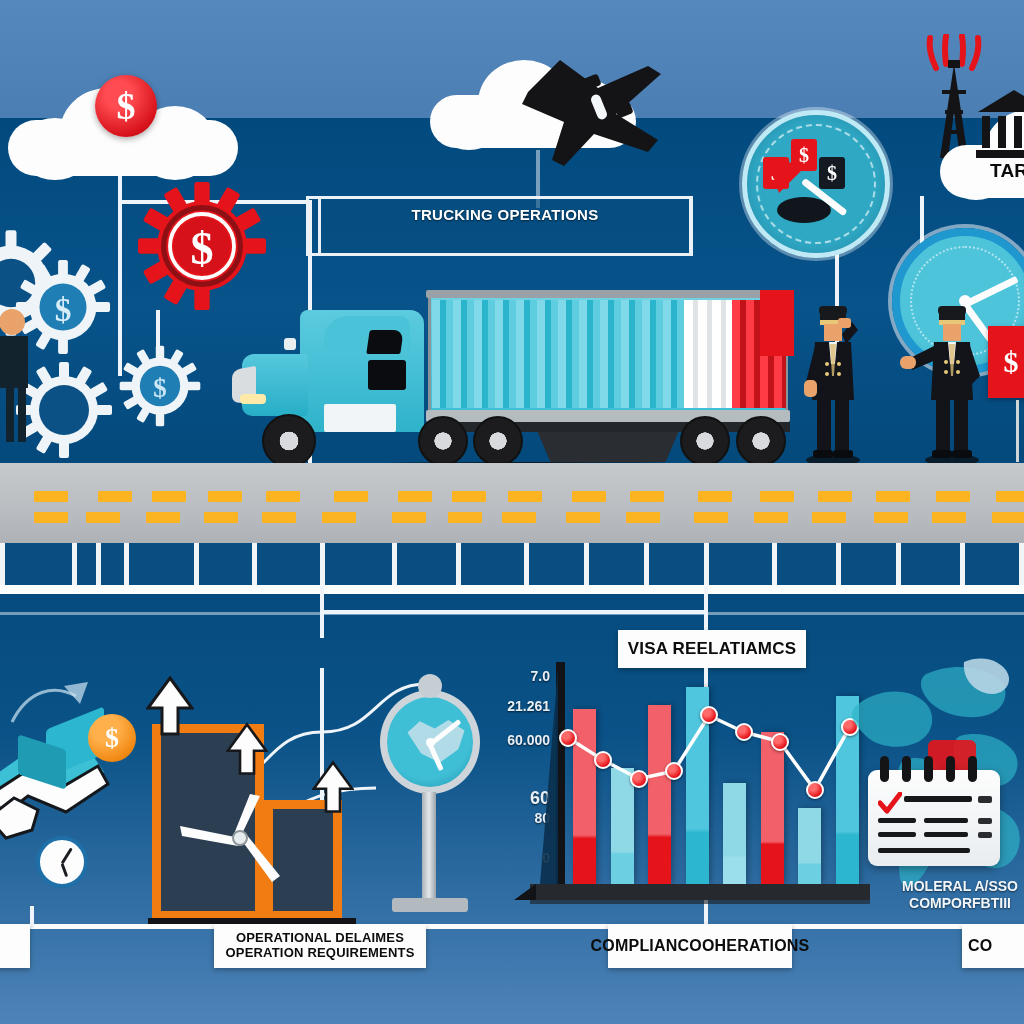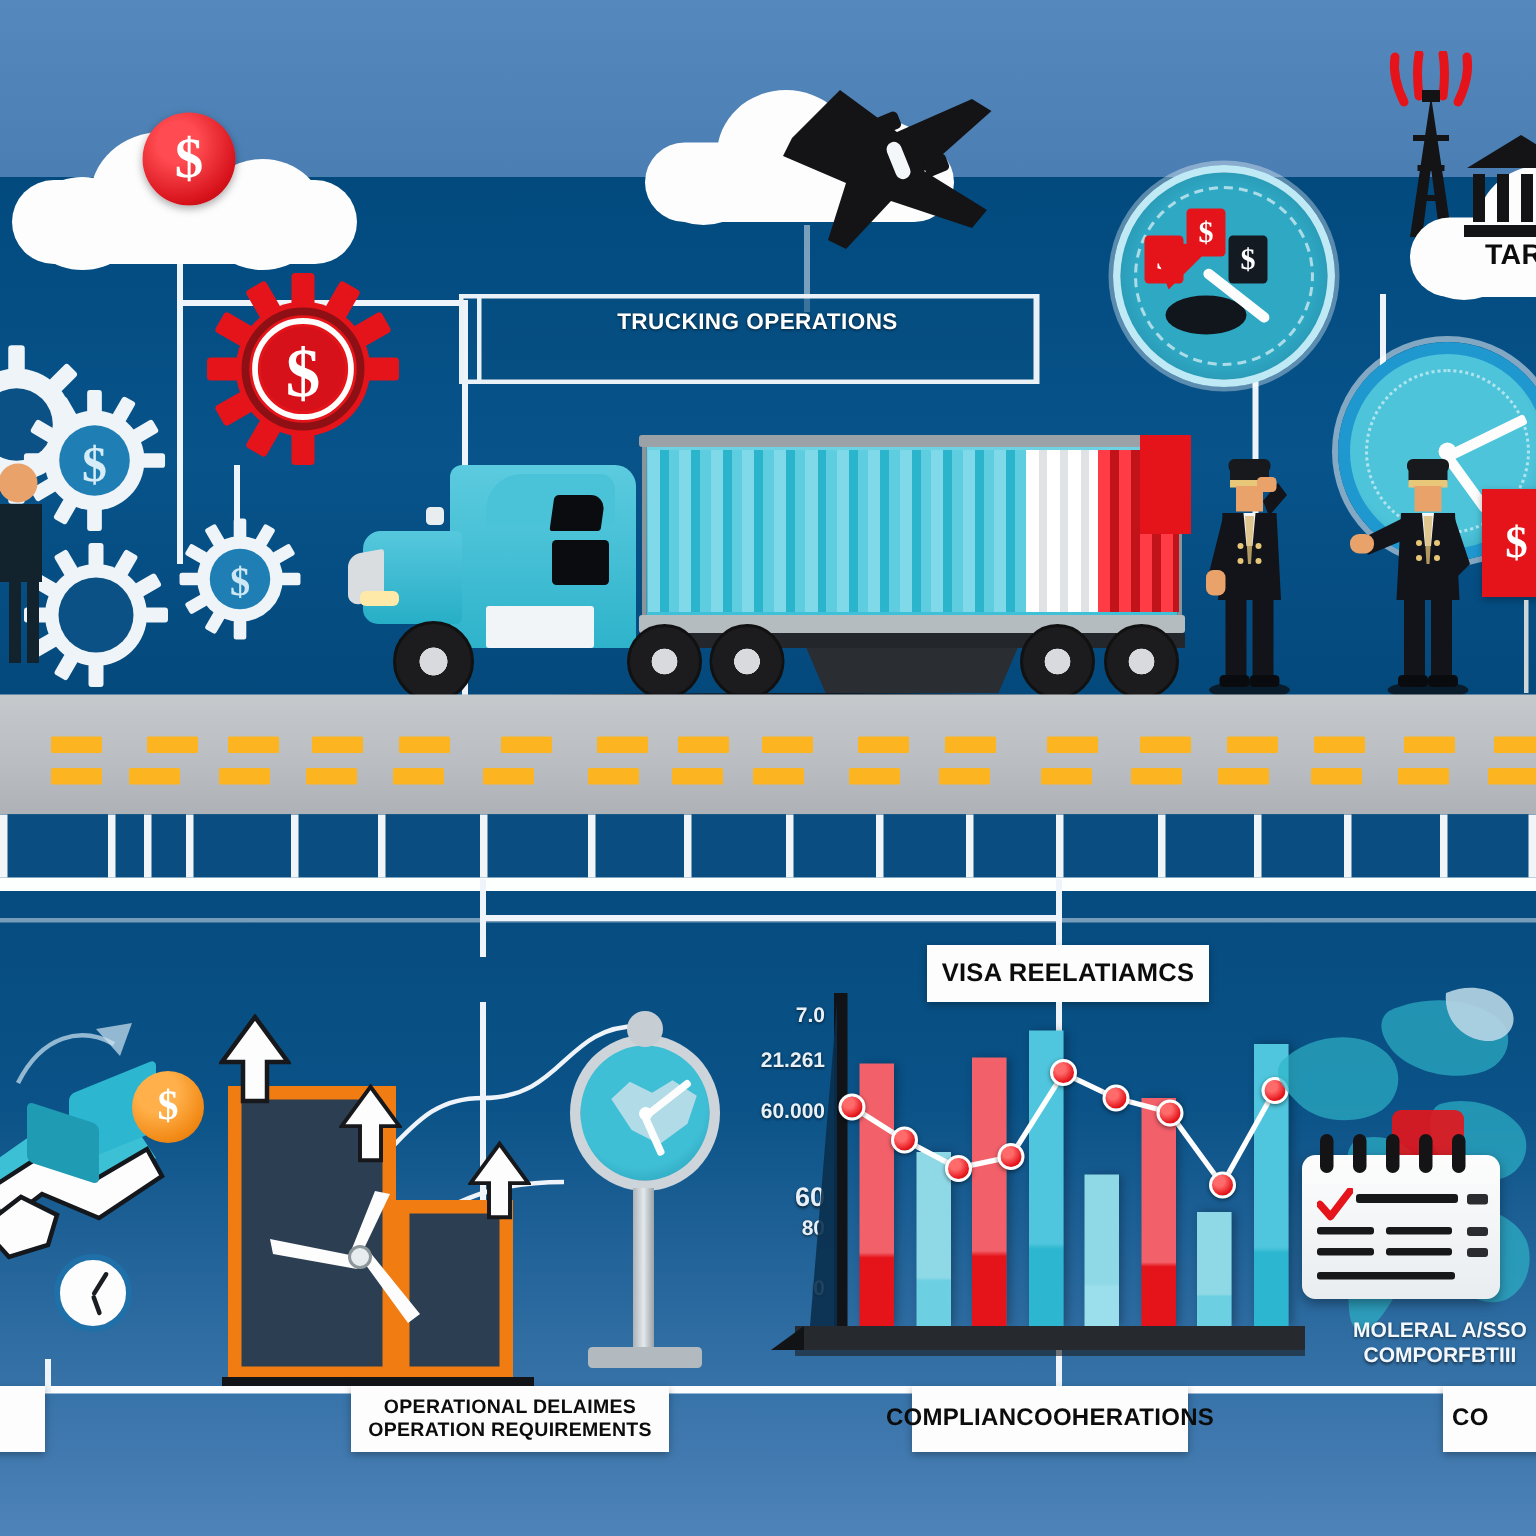--- a/index.html
+++ b/index.html
@@ -634,21 +634,21 @@
   </div>
 
   <div style="position:absolute;left:890px;top:878px;width:140px;text-align:center;color:#f2f7fb;font-weight:900;font-size:14px;line-height:1.2;text-shadow:0 1px 2px rgba(0,0,0,.6);">
     <div>MOLERAL A/SSO</div>
     <div>COMPORFBTIII</div>
   </div>
 
   <div class="hline" style="left:0px;top:924px;width:1024px;height:5px;background:#fdfdfd;"></div>
   <div class="vline" style="left:30px;top:906px;height:22px;"></div>
 
-  <div class="plate" style="left:214px;top:924px;width:212px;height:44px;font-size:13px;flex-direction:column;margin-left:20px;">
+  <div class="plate" style="left:214px;top:924px;width:212px;height:44px;font-size:13px;flex-direction:column;">
     <span>OPERATIONAL DELAIMES</span>
     <span>OPERATION REQUIREMENTS</span>
   </div>
   <div class="plate" style="left:608px;top:924px;width:184px;height:44px;font-size:16px;">COMPLIANCOOHERATIONS</div>
   <div class="plate" style="left:962px;top:924px;width:80px;height:44px;font-size:16px;justify-content:flex-start;">CO</div>
 
   <div class="plate" style="left:-26px;top:924px;width:56px;height:44px;font-size:14px;"></div>
 
 </div>
 

